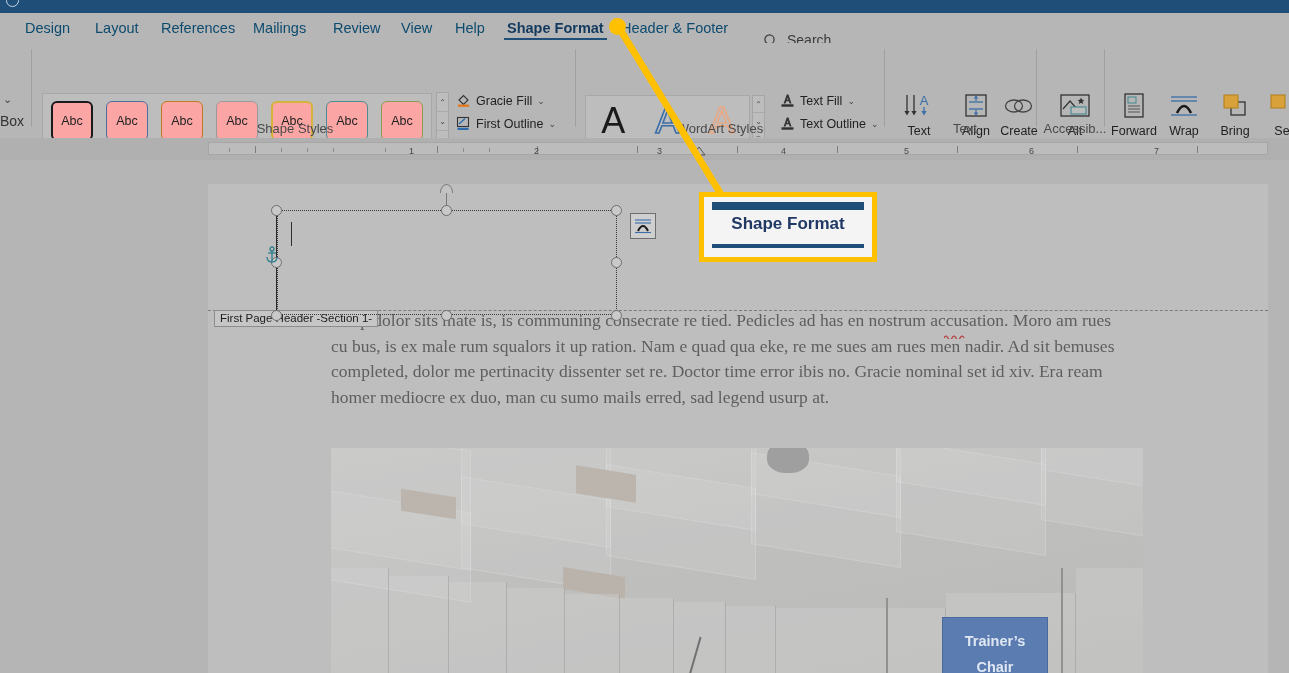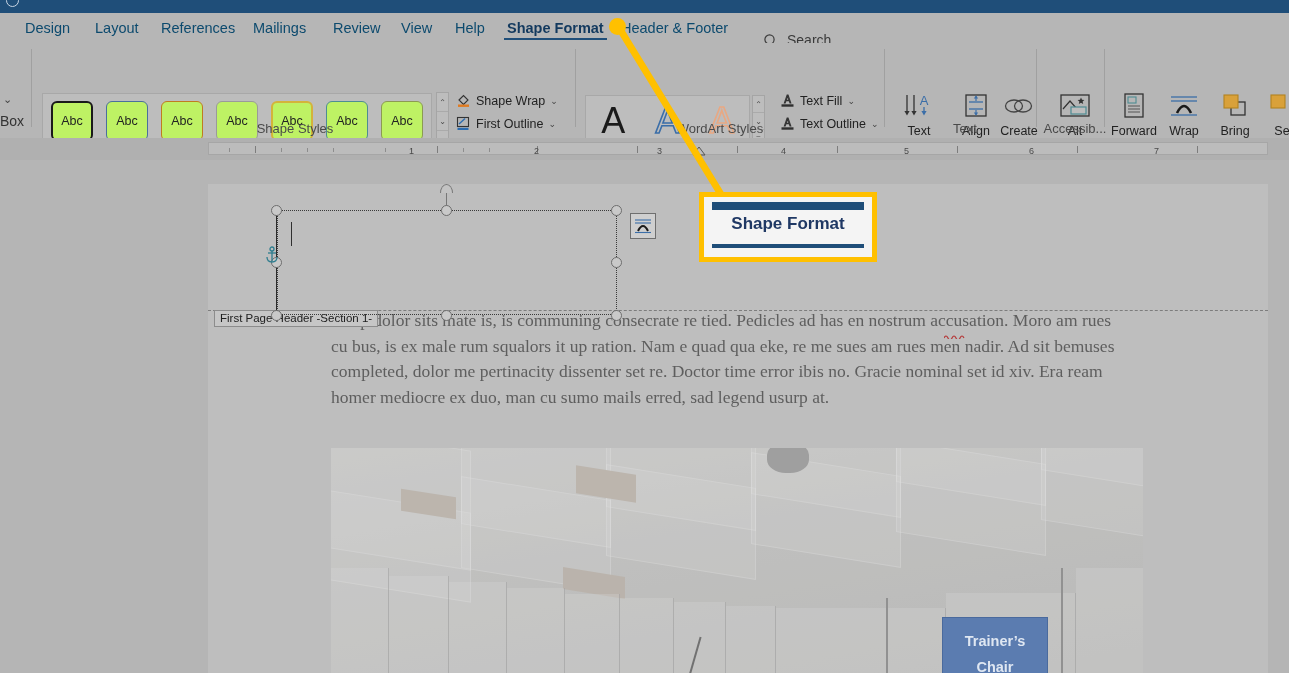--- a/index.html
+++ b/index.html
@@ -61,21 +61,21 @@
     position: absolute; top: 70px; left: 0px; font-size: 14px; color: #333;
   }
   
   #shape-gallery {
     position: absolute; top: 50px; left: 42px;
     width: 390px; height: 56px;
     border: 1px solid #a8a8a8; background: #bdbdbd;
   }
   .abc {
     position: absolute; top: 7px; width: 42px; height: 40px;
-    border-radius: 6px; background: #bef264;
+    border-radius: 6px; background: #fca5a5;
     font-size: 12.5px; color: #222;
     display: flex; align-items: center; justify-content: center;
   }
   #gallery-scroll {
     position: absolute; top: 49px; left: 436px;
     width: 13px; height: 58px;
     display: flex; flex-direction: column;
     border: 1px solid #a5a5a5; background: #bdbdbd;
   }
   #gallery-scroll div {
@@ -292,21 +292,21 @@
     <div style="border-bottom:none">≡</div>
   </div>
 
   <div class="menu-row" style="top:50px">
     <span class="mini-ico">
       <svg width="15" height="15" viewBox="0 0 15 15">
         <path d="M3 7 L7.5 2.5 L12 7 L7.5 11.5 Z" fill="none" stroke="#333" stroke-width="1.1"></path>
         <rect x="2" y="11.5" width="11" height="2.4" fill="#e07b20"></rect>
       </svg>
     </span>
-    <span>Shape Wrap</span>
+    <span>Gracie Fill</span>
     <span class="caret">⌄</span>
   </div>
   <div class="menu-row" style="top:73px">
     <span class="mini-ico">
       <svg width="15" height="15" viewBox="0 0 15 15">
         <rect x="1.5" y="1.5" width="11" height="9" fill="none" stroke="#333" stroke-width="1.1"></rect>
         <path d="M3 8 L9 2.5" stroke="#2b6cb0" stroke-width="1.4"></path>
         <rect x="1.5" y="11.8" width="11" height="2.2" fill="#2b6cb0"></rect>
       </svg>
     </span>

